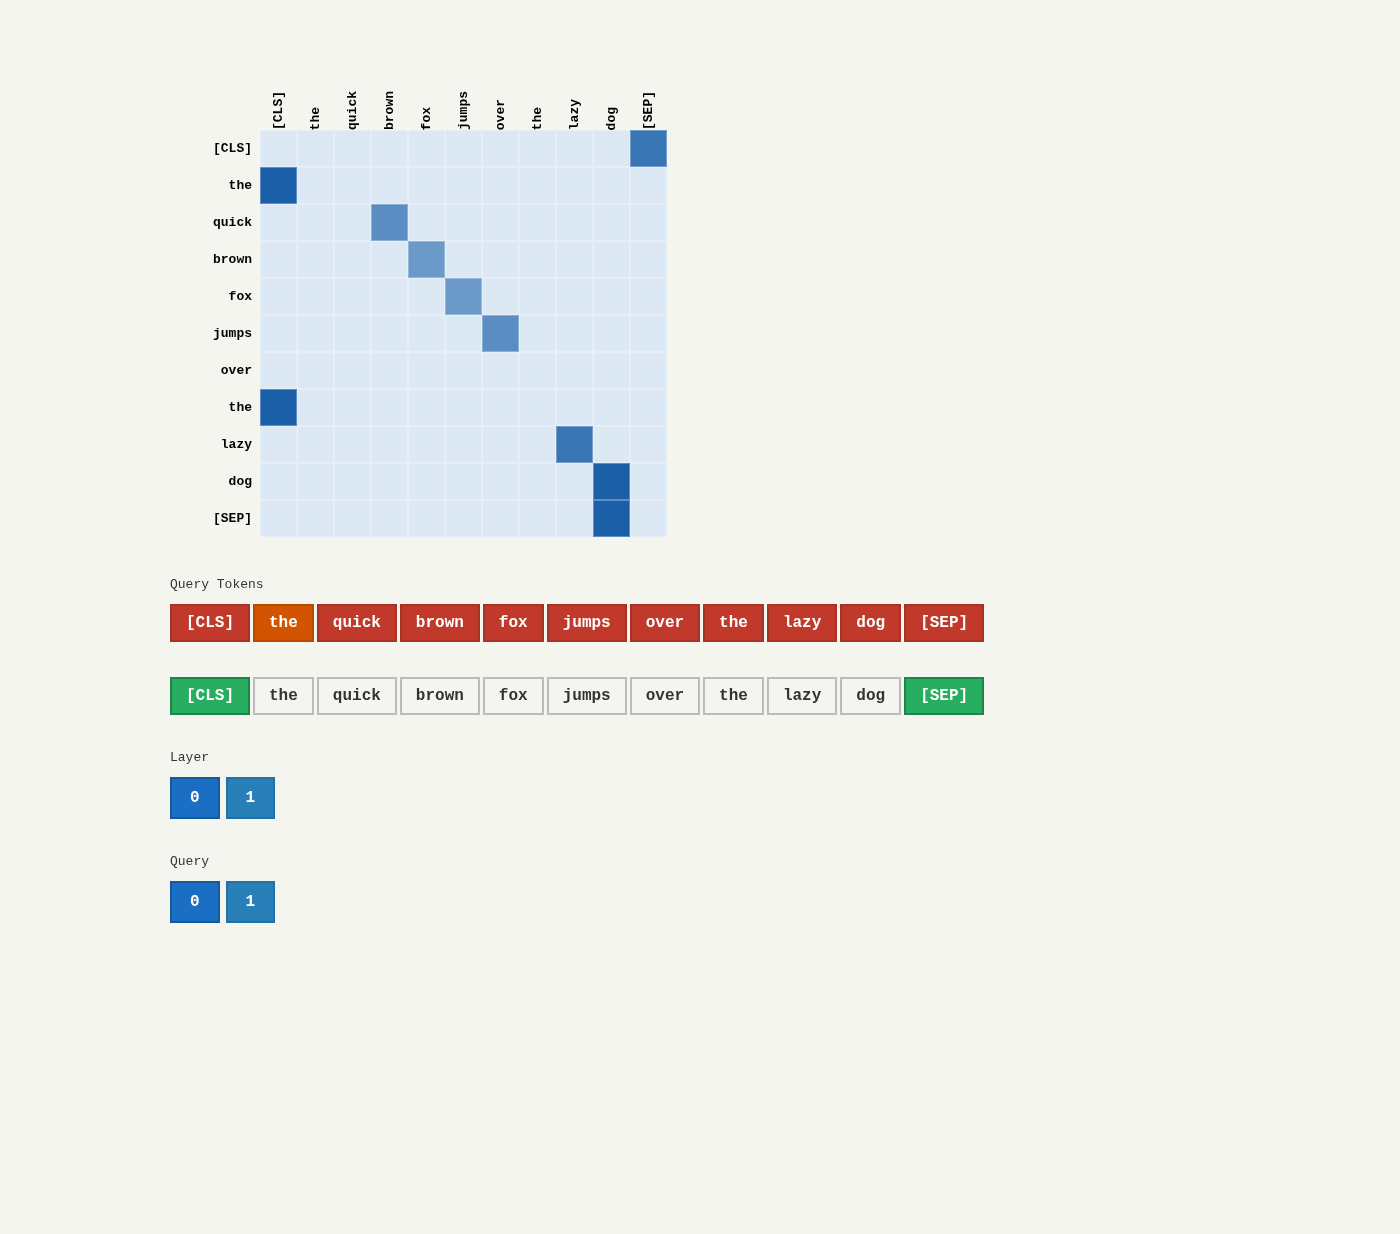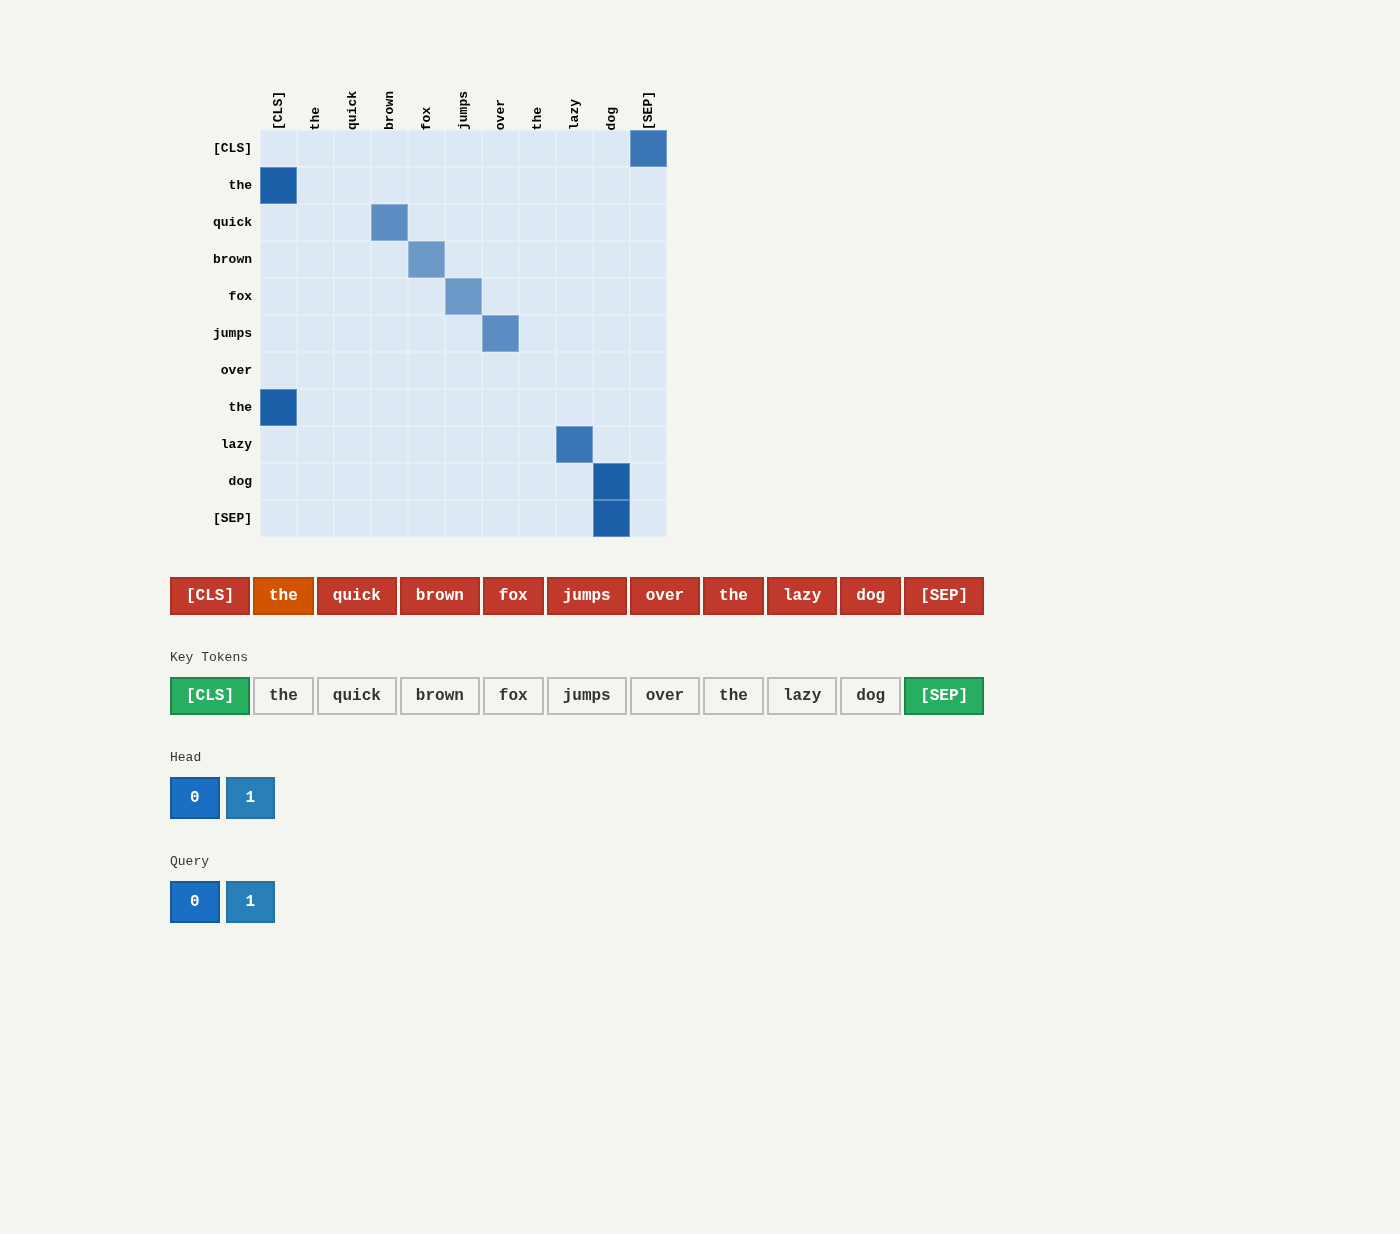--- a/index.html
+++ b/index.html
@@ -369,54 +369,54 @@
               <div class="matrix-cell" style="background-color: rgb(220, 233, 245);"></div>
               <div class="matrix-cell" style="background-color: rgb(26, 95, 168);"></div>
               <div class="matrix-cell" style="background-color: rgb(220, 233, 245);"></div>
             </div>
           </div>
       </div>
     </div>
   </div>
 
   <div class="token-section" style="margin-bottom:35px;">
+    <div class="section-label">Query Tokens</div>
     <div class="token-row" id="query-tokens-container">
     <span class="token query-token qt-cls">[CLS]</span>
         <span class="token query-token qt-the1">the</span>
         <span class="token query-token qt-quick">quick</span>
         <span class="token query-token qt-brown">brown</span>
         <span class="token query-token qt-fox">fox</span>
         <span class="token query-token qt-jumps">jumps</span>
         <span class="token query-token qt-over">over</span>
         <span class="token query-token qt-the2">the</span>
         <span class="token query-token qt-lazy">lazy</span>
         <span class="token query-token qt-dog">dog</span>
         <span class="token query-token qt-sep">[SEP]</span>
       </div>
   </div>
 
   <div class="token-section" style="margin-bottom:35px;">
-    <div class="section-label">Key Tokens</div>
     <div class="token-row" id="key-tokens-container">
     <span class="token key-token kt-cls">[CLS]</span>
         <span class="token key-token kt-the1">the</span>
         <span class="token key-token kt-quick">quick</span>
         <span class="token key-token kt-brown">brown</span>
         <span class="token key-token kt-fox">fox</span>
         <span class="token key-token kt-jumps">jumps</span>
         <span class="token key-token kt-over">over</span>
         <span class="token key-token kt-the2">the</span>
         <span class="token key-token kt-lazy">lazy</span>
         <span class="token key-token kt-dog">dog</span>
         <span class="token key-token kt-sep">[SEP]</span>
       </div>
   </div>
 
   <div class="token-section" style="margin-bottom:35px;">
-    <div class="section-label">Head</div>
+    <div class="section-label">Layer</div>
     <div class="button-row" id="layer-buttons-container">
     <button class="layer-btn btn-active">0</button>
         <button class="layer-btn btn-inactive">1</button>
       </div>
   </div>
 
   <div class="token-section" style="margin-bottom:35px;">
     <div class="section-label">Query</div>
     <div class="button-row" id="head-buttons-container">
     <button class="layer-btn btn-active">0</button>

